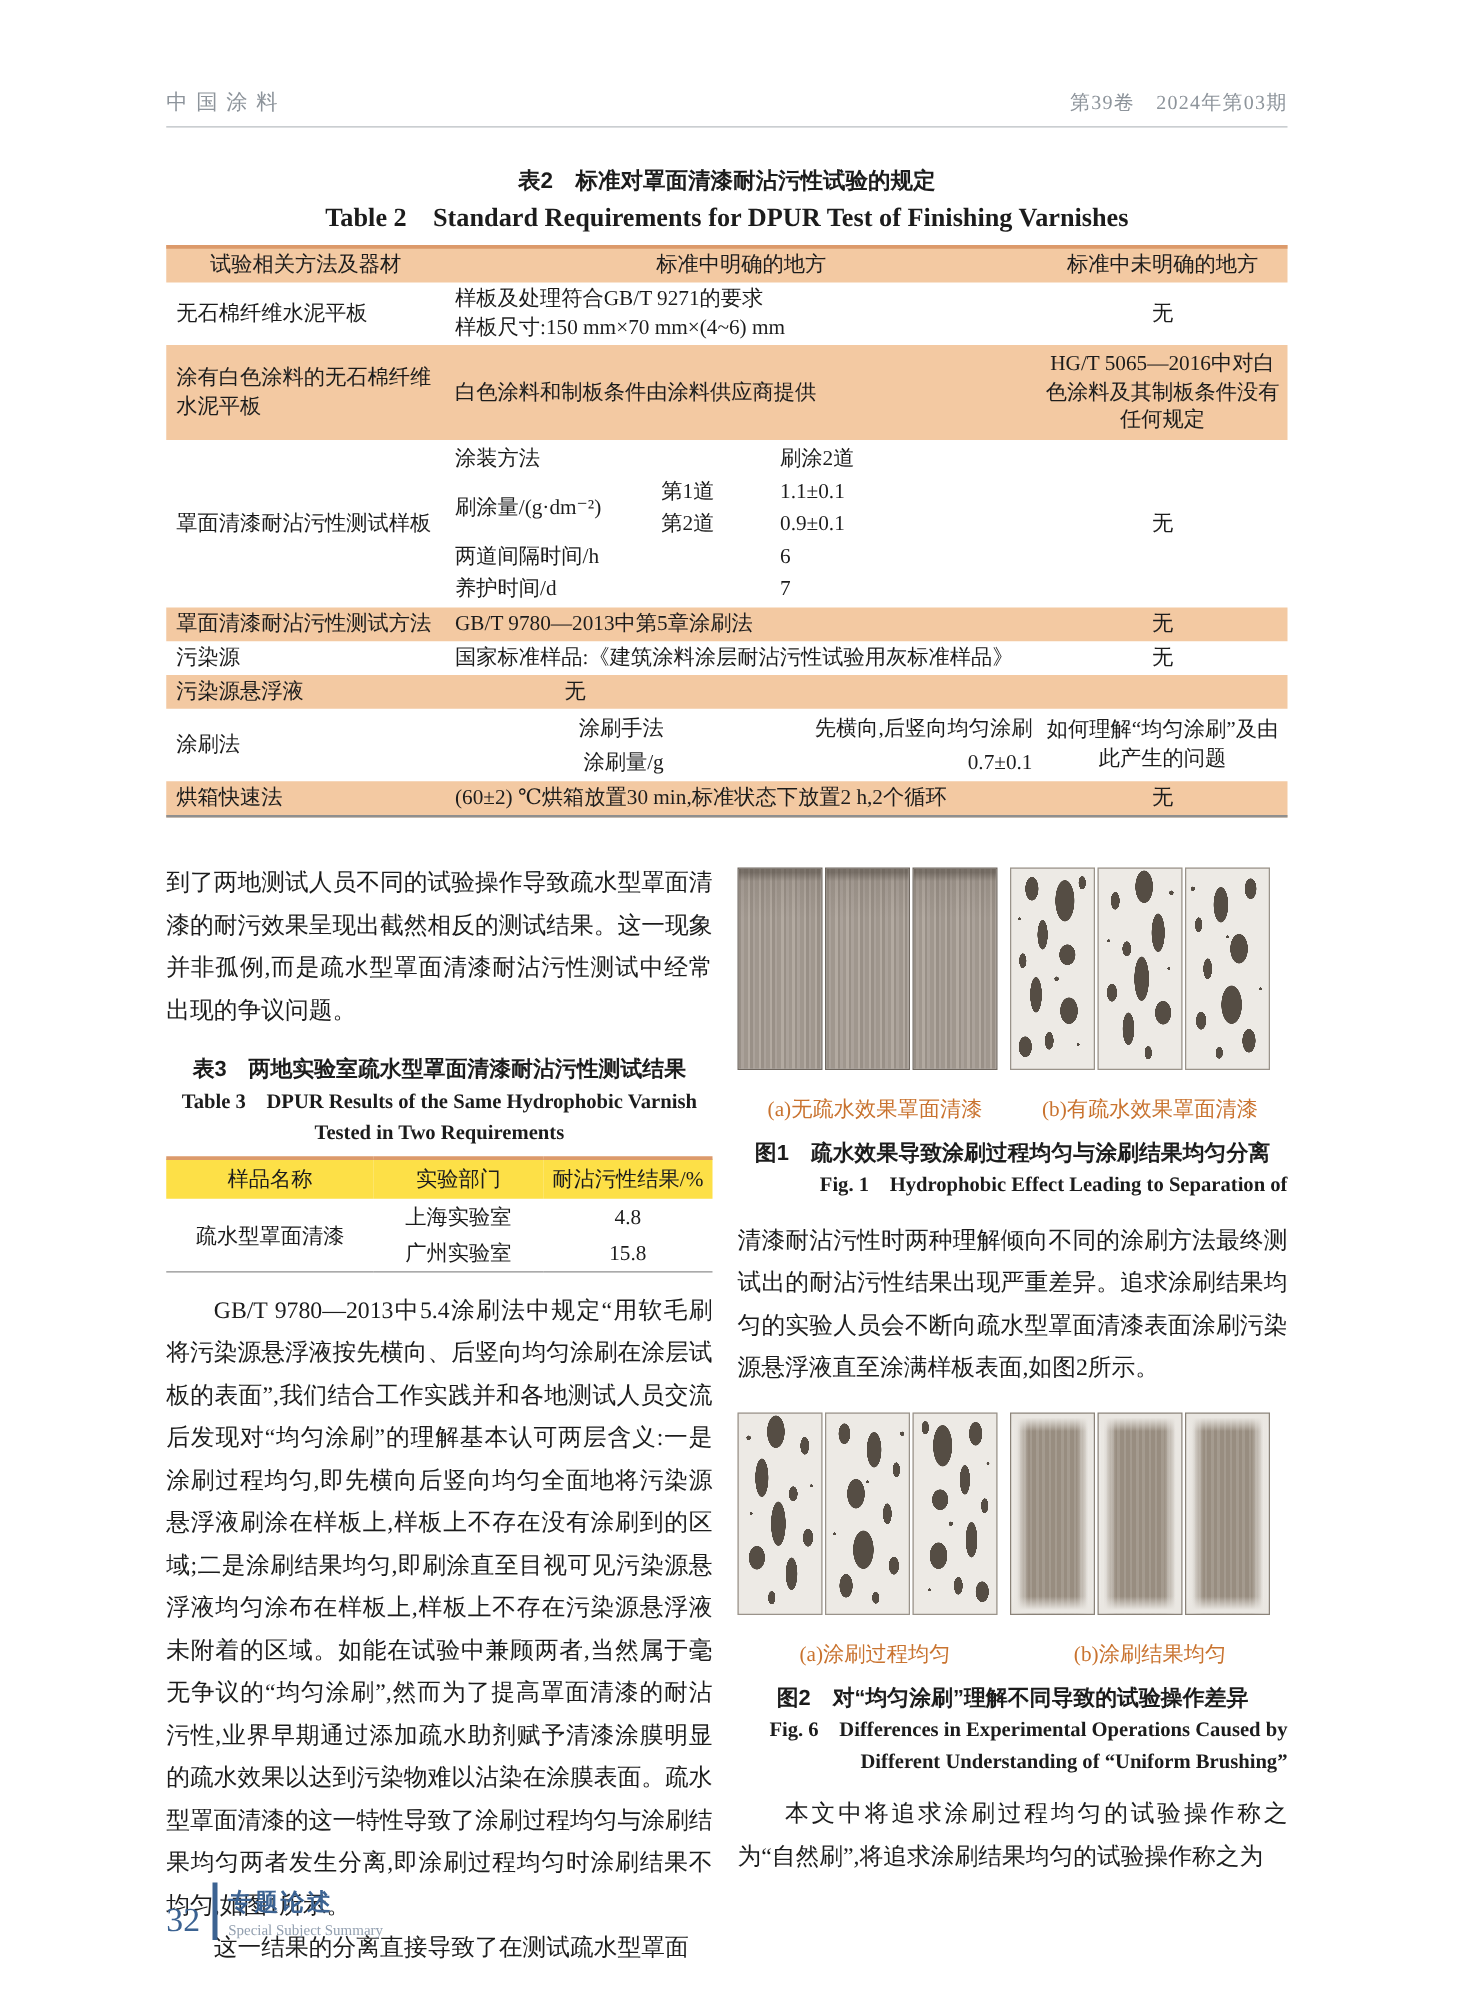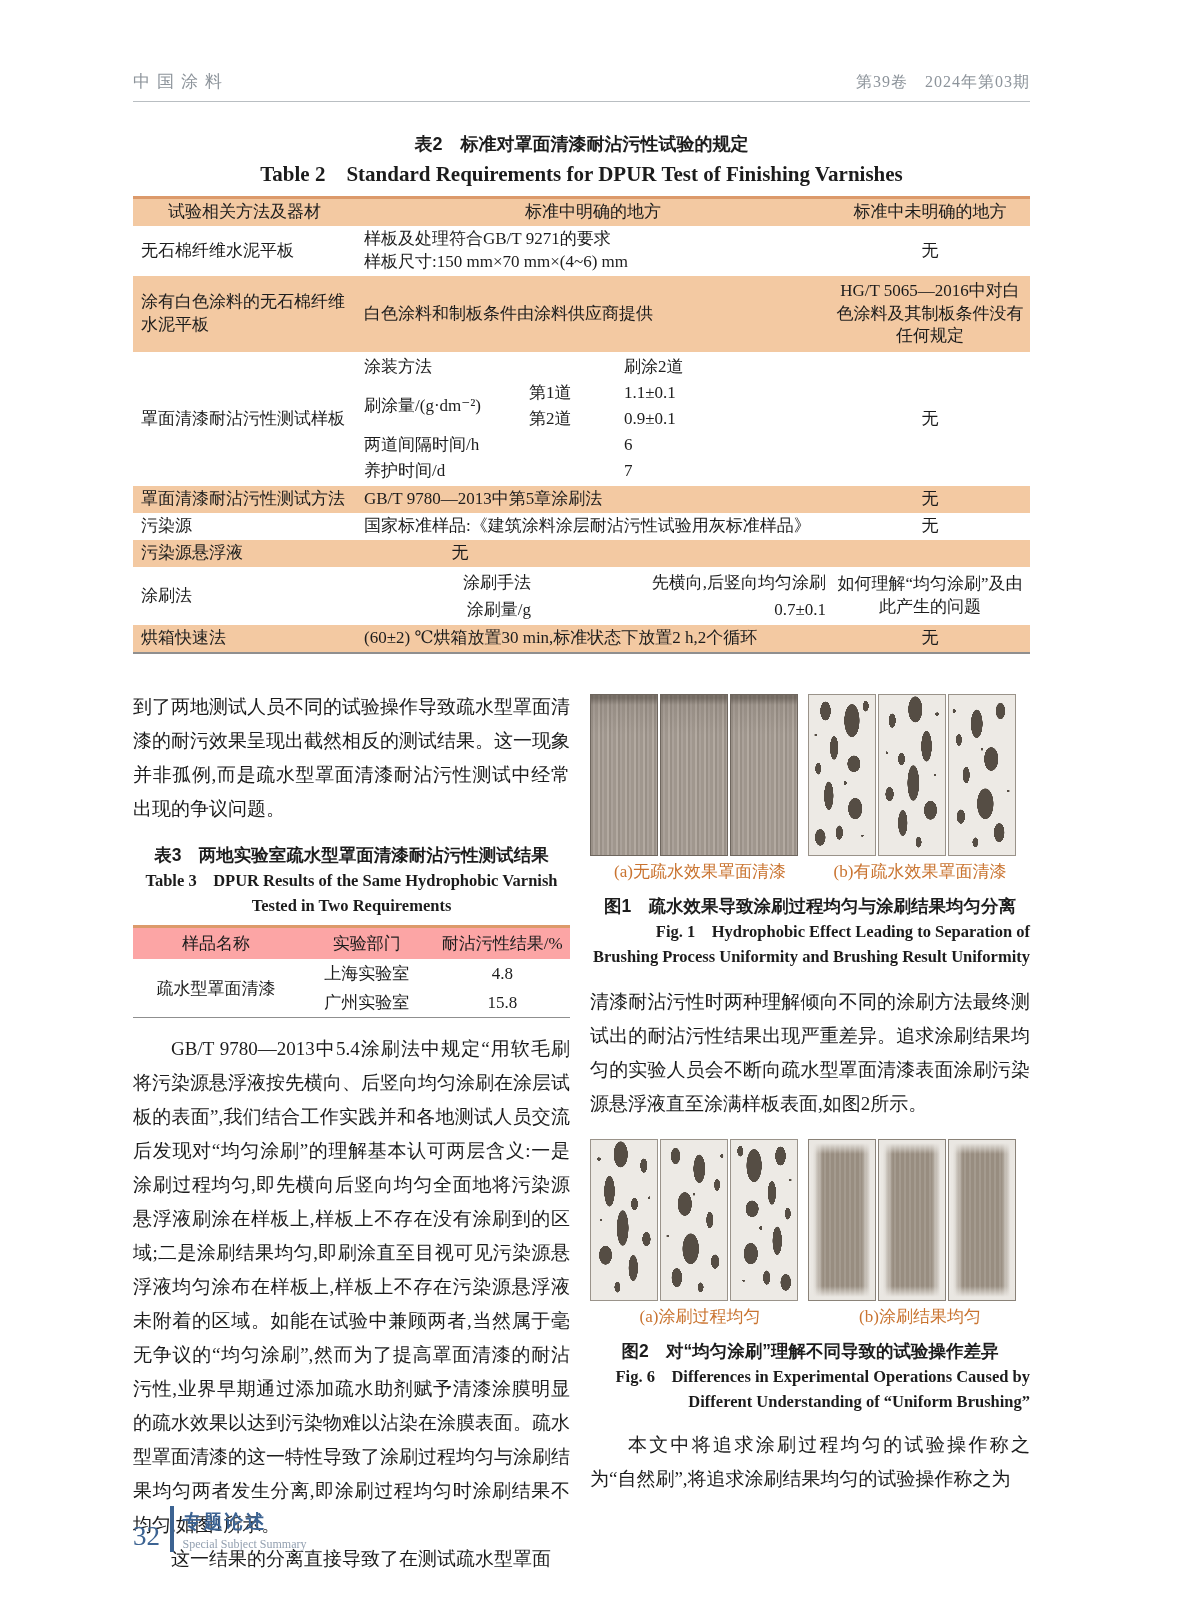--- a/index.html
+++ b/index.html
@@ -39,21 +39,21 @@
   .colL{width:437px;}
   .colR{width:440px;}
   .para{font-size:19px;line-height:34px;text-align:justify;}
   .para.indent{text-indent:2em;}
   
   .t3wrap{margin-top:16px;}
   .t3-title-zh{font-family:"Liberation Sans","DejaVu Sans",sans-serif;font-weight:bold;
     font-size:17.5px;text-align:center;line-height:26px;}
   .t3-title-en{font-weight:bold;font-size:16.5px;text-align:center;line-height:25px;}
   table.t3{width:100%;border-collapse:collapse;margin-top:7px;font-size:17px;}
-  table.t3 th{background:#fca5a5;border-top:3px solid #dc9a6b;font-weight:normal;
+  table.t3 th{background:#fde047;border-top:3px solid #dc9a6b;font-weight:normal;
     padding:4px 2px;text-align:center;}
   table.t3 td{padding:3px 2px;text-align:center;}
   table.t3 tr:last-child td{border-bottom:1.5px solid #8f8f8f;}
   table.t3 td.sample{border-bottom:1.5px solid #8f8f8f;}
   
   .figure{margin-top:4px;}
   .fig-images{display:flex;gap:10px;}
   .fig-group{display:flex;}
   .panel{width:68px;height:162px;margin-right:2px;box-sizing:border-box;}
   .panel:last-child{margin-right:0;}
@@ -108,21 +108,21 @@
     radial-gradient(circle 3px at 8% 10%,#554d44 58%,transparent 62%),
     radial-gradient(circle 2px at 50% 34%,#554d44 58%,transparent 62%);}
   .flip{transform:scaleX(-1);}
   .covered{
     border:1px solid #8a8278;
     background:
       linear-gradient(180deg,#eae7e2 0 3px,rgba(234,231,226,0) 14px calc(100% - 14px),#eae7e2 calc(100% - 3px) 100%),
       repeating-linear-gradient(90deg,rgba(255,255,255,.12) 0 2px,rgba(255,255,255,0) 2px 5px),
       linear-gradient(90deg,#eae7e2 0 4px,#988d80 14px calc(100% - 14px),#eae7e2 calc(100% - 4px) 100%);
   }
-  .fig-captions{display:flex;margin-top:4px;}
+  .fig-captions{display:flex;margin-top:20px;}
   .fig-captions span{flex:1;text-align:center;color:#c9732f;font-size:17px;}
   .fig-title-zh{font-family:"Liberation Sans","DejaVu Sans",sans-serif;font-weight:bold;
     font-size:17.5px;text-align:center;margin-top:10px;line-height:26px;}
   .fig-title-en{font-weight:bold;font-size:16.5px;text-align:right;line-height:25px;}
   
   .footer{position:absolute;left:133px;bottom:48px;display:flex;align-items:flex-end;}
   .footer .pnum{color:#3c6392;font-size:27px;margin-right:10px;}
   .footer .fbar{width:3.5px;height:46px;background:#3c6392;margin-right:9px;}
   .footer .fzh{color:#3c6392;font-size:19px;font-weight:bold;
     font-family:"Liberation Sans","DejaVu Sans",sans-serif;letter-spacing:2px;}
@@ -269,21 +269,20 @@
             <div class="panel spots s2"></div>
             <div class="panel spots s3"></div>
           </div>
         </div>
         <div class="fig-captions">
           <span>(a)无疏水效果罩面清漆</span>
           <span>(b)有疏水效果罩面清漆</span>
         </div>
         <div class="fig-title-zh">图1　疏水效果导致涂刷过程均匀与涂刷结果均匀分离</div>
         <div class="fig-title-en">Fig. 1　Hydrophobic Effect Leading to Separation of</div>
-        <div class="fig-title-en">Brushing Process Uniformity and Brushing Result Uniformity</div>
       </div>
 
       <div class="para" style="margin-top:16px;">清漆耐沾污性时两种理解倾向不同的涂刷方法最终测试出的耐沾污性结果出现严重差异。追求涂刷结果均匀的实验人员会不断向疏水型罩面清漆表面涂刷污染源悬浮液直至涂满样板表面,如图2所示。</div>
 
       <div class="figure" style="margin-top:18px;">
         <div class="fig-images">
           <div class="fig-group">
             <div class="panel spots s2 flip"></div>
             <div class="panel spots s3 flip"></div>
             <div class="panel spots s1 flip"></div>

